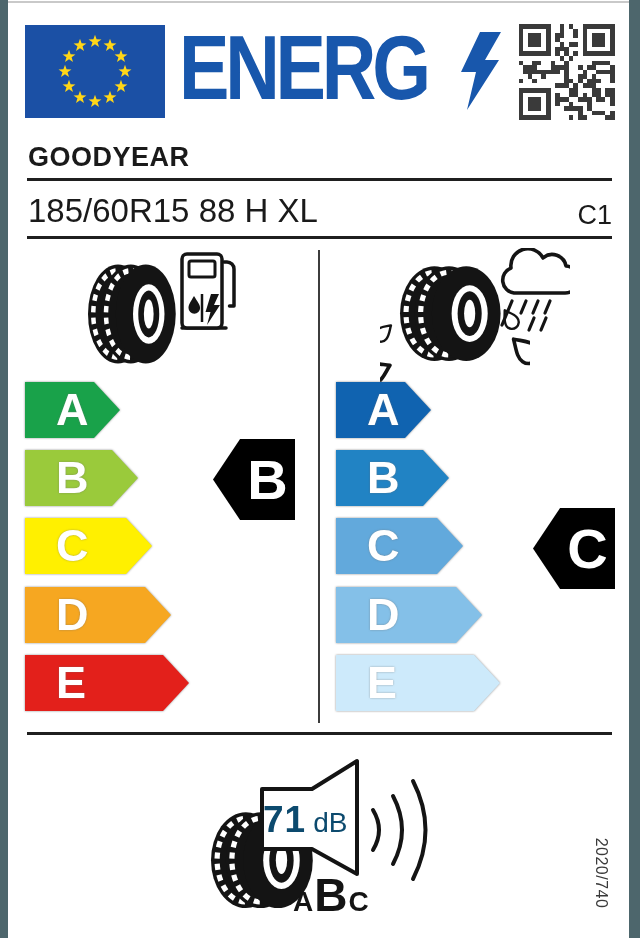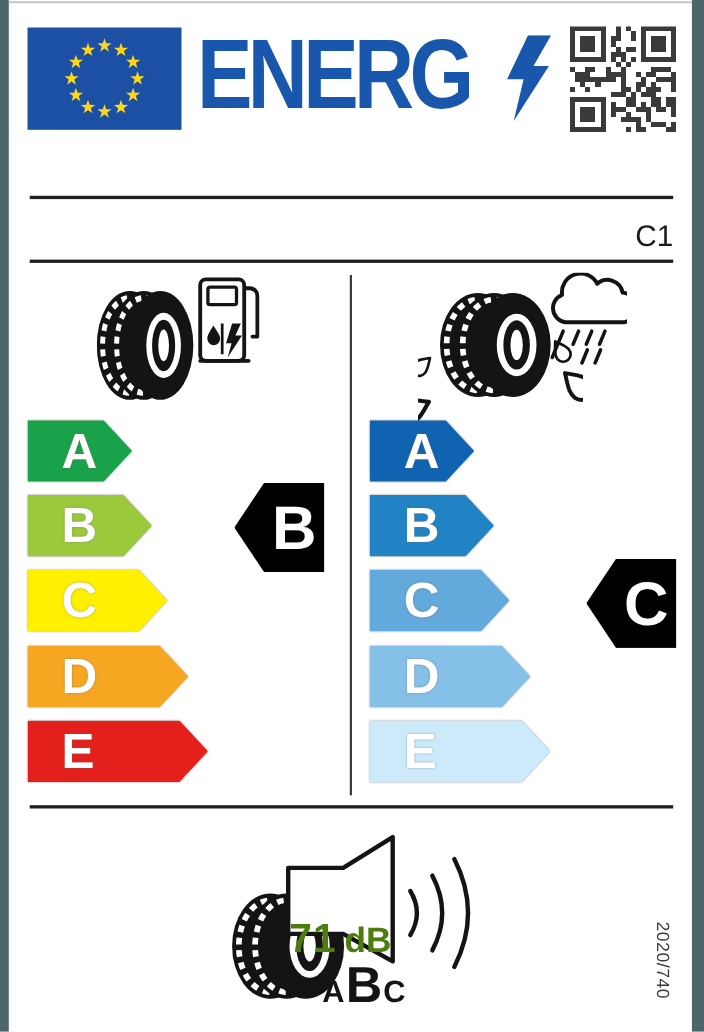--- a/index.html
+++ b/index.html
@@ -66,23 +66,23 @@
     position:absolute; left:27px; top:0; width:55px; height:81px;
     display:flex; align-items:center; justify-content:center;
     color:#fff; font-size:56px; font-weight:800;
   }
 
   
   .pict { position:absolute; }
   svg .ol { fill:#ffffff; stroke:#141414; stroke-linejoin:round; stroke-linecap:round; }
 
   
-  .db-text { left:263px; top:799px; display:flex; align-items:baseline; gap:7px; color:#4d7c0f;margin-top:33px; }
+  .db-text { left:263px; top:799px; display:flex; align-items:baseline; gap:7px; color:#0c4a6e; }
   .db-value { font-size:37px; font-weight:800; letter-spacing:1px; }
-  .db-unit { font-size:32px; font-weight:700; }
+  .db-unit { font-size:28px; font-weight:400; }
   .abc { left:293px; top:868px; display:flex; align-items:baseline; color:#141414; }
   .abc .small { font-size:28px; font-weight:600; }
   .abc .big { font-size:46px; font-weight:800; margin:0 1px; }
 
   .regulation {
     left:555px; top:864px; width:92px; text-align:center; font-size:16px;
     color:#3a3a3a; letter-spacing:.5px; transform:rotate(90deg); transform-origin:center;
     white-space:nowrap;
   }
 </style>
@@ -265,24 +265,26 @@
         <rect x="15" y="1" width="5" height="5" fill="#fff"></rect>
         <rect x="16" y="2" width="3" height="3" fill="#3a3a3a"></rect>
         <rect x="0" y="14" width="7" height="7" fill="#3a3a3a"></rect>
         <rect x="1" y="15" width="5" height="5" fill="#fff"></rect>
         <rect x="2" y="16" width="3" height="3" fill="#3a3a3a"></rect>
       </g>
   </svg>
 </span>
 
 <div class="abs brand-row">
+  <span class="brand">GOODYEAR</span>
 </div>
 <div class="abs rule rule1"></div>
 
 <div class="abs size-row">
+  <span class="tyre-size">185/60R15 88 H XL</span>
   <span class="tyre-class">C1</span>
 </div>
 <div class="abs rule rule2"></div>
 
 <div class="abs divider"></div>
 
 <span class="pict" style="left:88px; top:260px;">
   <svg width="90" height="108" viewBox="0 0 120 120" preserveAspectRatio="none">
       <use href="#tyre"></use>
     </svg>

